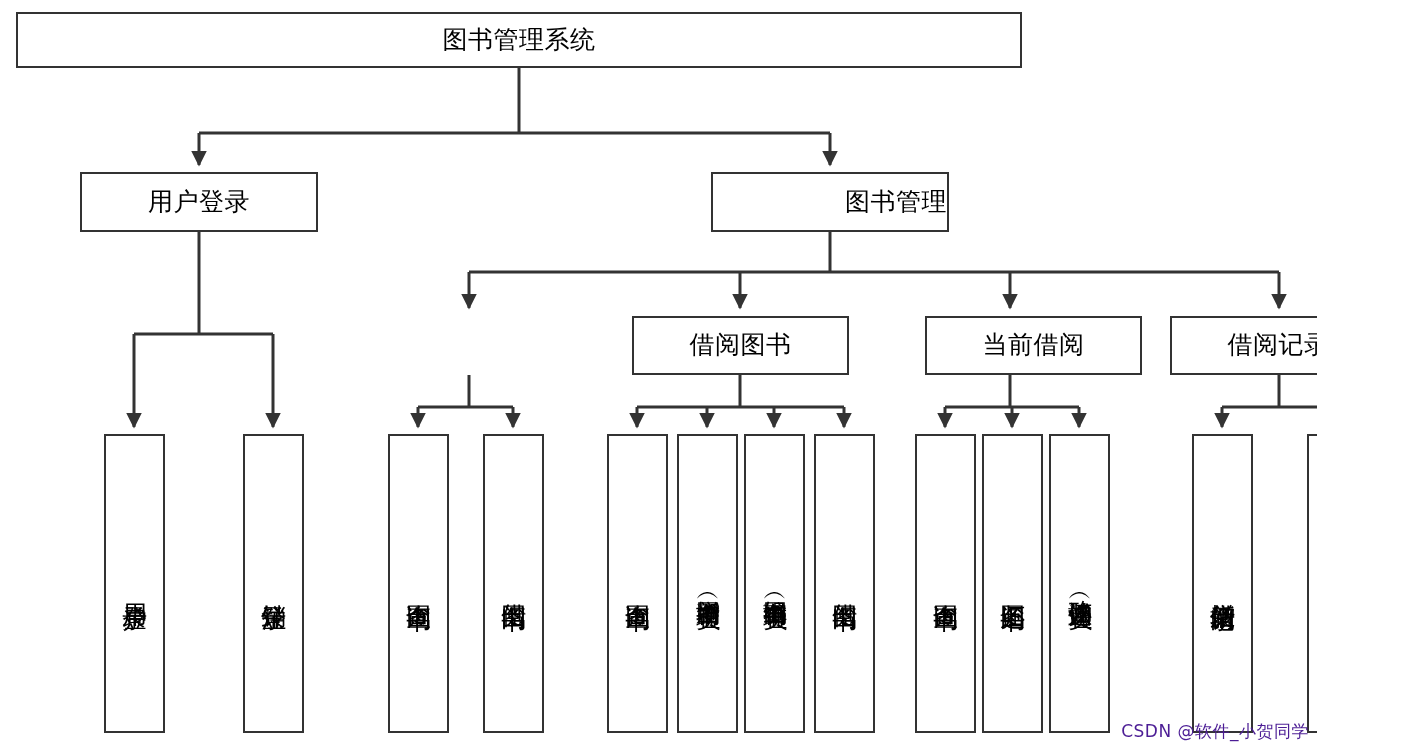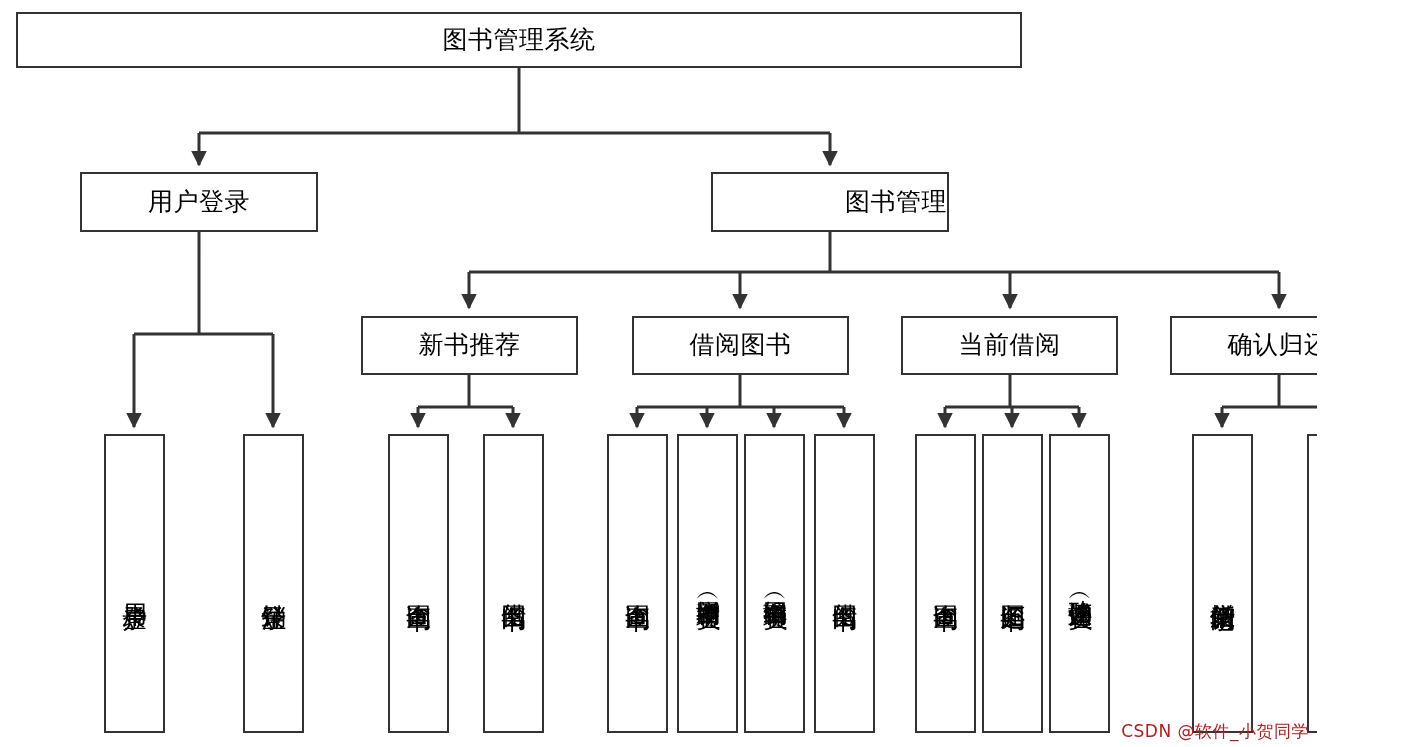--- a/index.html
+++ b/index.html
@@ -66,21 +66,21 @@
   }
   .node.vertical.tall-text .label {
     font-size: 24px;
     line-height: 1.15;
   }
   #watermark {
     position: absolute;
     right: 8px;
     bottom: 4px;
     font-size: 17px;
-    color: #b91c1c;
+    color: #4c1d95;
     z-index: 5;
     white-space: nowrap;
     letter-spacing: 0.5px;
   }
 </style>
 </head>
 <body>
 
 <div id="diagram-root">
 
@@ -138,31 +138,28 @@
     <span class="label">图书管理系统</span>
   </div>
 
   <div class="node horizontal" style="left:80px; top:172px; width:238px; height:60px;">
     <span class="label">用户登录</span>
   </div>
   <div class="node horizontal" style="left:711px; top:172px; width:238px; height:60px;justify-content:flex-end;">
     <span class="label">图书管理</span>
   </div>
 
-  <div class="node horizontal" style="left:361px; top:316px; width:217px; height:59px;">
-    <span class="label">新书推荐</span>
-  </div>
   <div class="node horizontal" style="left:632px; top:316px; width:217px; height:59px;">
     <span class="label">借阅图书</span>
   </div>
-  <div class="node horizontal" style="left:901px; top:316px; width:217px; height:59px;">
+  <div class="node horizontal" style="left:925px; top:316px; width:217px; height:59px;">
     <span class="label">当前借阅</span>
   </div>
   <div class="node horizontal" style="left:1170px; top:316px; width:217px; height:59px;">
-    <span class="label">确认归还</span>
+    <span class="label">借阅记录</span>
   </div>
 
   <div class="node vertical" style="left:104px; top:434px; width:61px; height:299px;">
     <span class="label">用户登录</span>
   </div>
   <div class="node vertical" style="left:243px; top:434px; width:61px; height:299px;">
     <span class="label">注销登录</span>
   </div>
 
   <div class="node vertical" style="left:388px; top:434px; width:61px; height:299px;">

